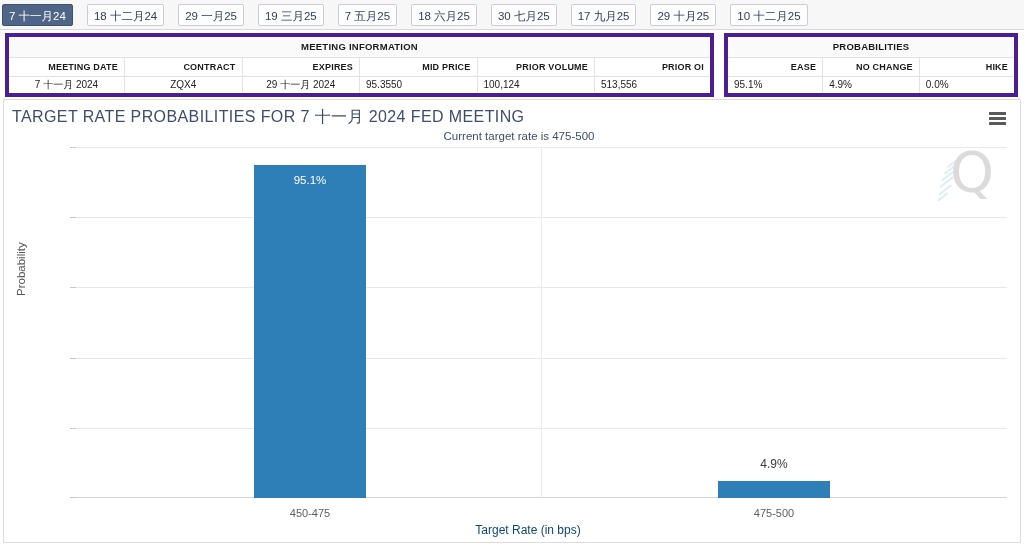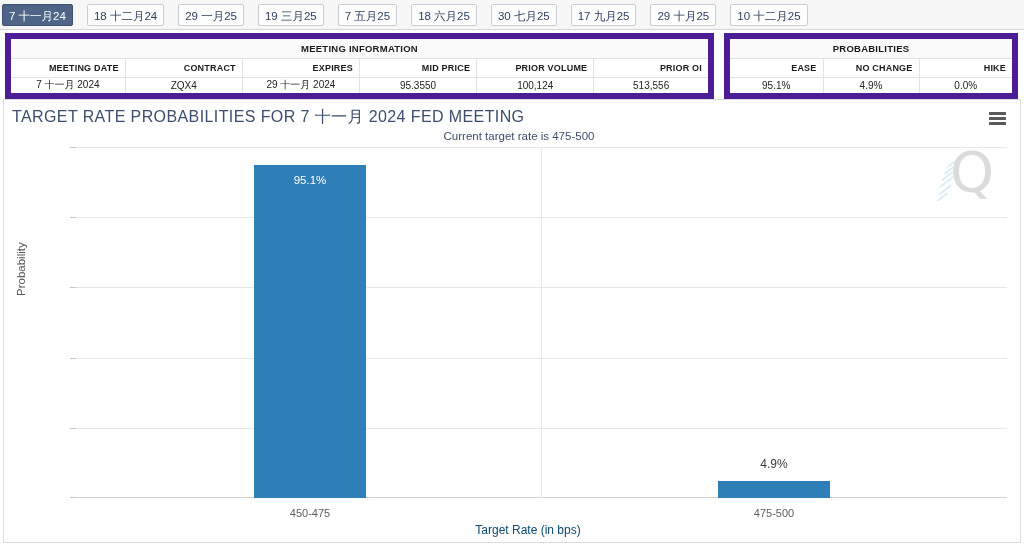--- a/index.html
+++ b/index.html
@@ -63,21 +63,21 @@
     box-sizing: border-box;
     background: #ffffff;
   }
   .tbl-wrap.meeting { width: 718px; padding: 3px 4px 0 5px; }
   .tbl-wrap.prob { width: 306px; padding: 3px 6px 0 6px; }
 
   table.grid {
     width: 100%;
     border-collapse: collapse;
     table-layout: fixed;
-    border: 6px solid #4c1d95;
+    border: 4px solid #4c1d95;
     background: #0f172a;
   }
   table.grid th, table.grid td {
     border: 1px solid #e2e2e2;
     font-size: 9.5px;
     padding: 0 6px;
     box-sizing: border-box;
   }
   tr.caption-row th {
     height: 22px;
@@ -99,21 +99,21 @@
     color: #1a1a1a;
   }
   tr.data-row td {
     height: 19px;
     background: #ffffff;
     font-weight: normal;
     font-size: 10px;
     color: #222222;
   }
   td.c { text-align: center; }
-  td.r { text-align: center; margin-top: 32px; }
+  td.r { text-align: left; margin-top: 32px; }
 
   
   .chart-panel {
     position: absolute;
     left: 3px; top: 99px;
     width: 1018px;
     height: 444px;
     border: 1px solid #dcdcdc;
     background: #ffffff;
     box-sizing: border-box;

